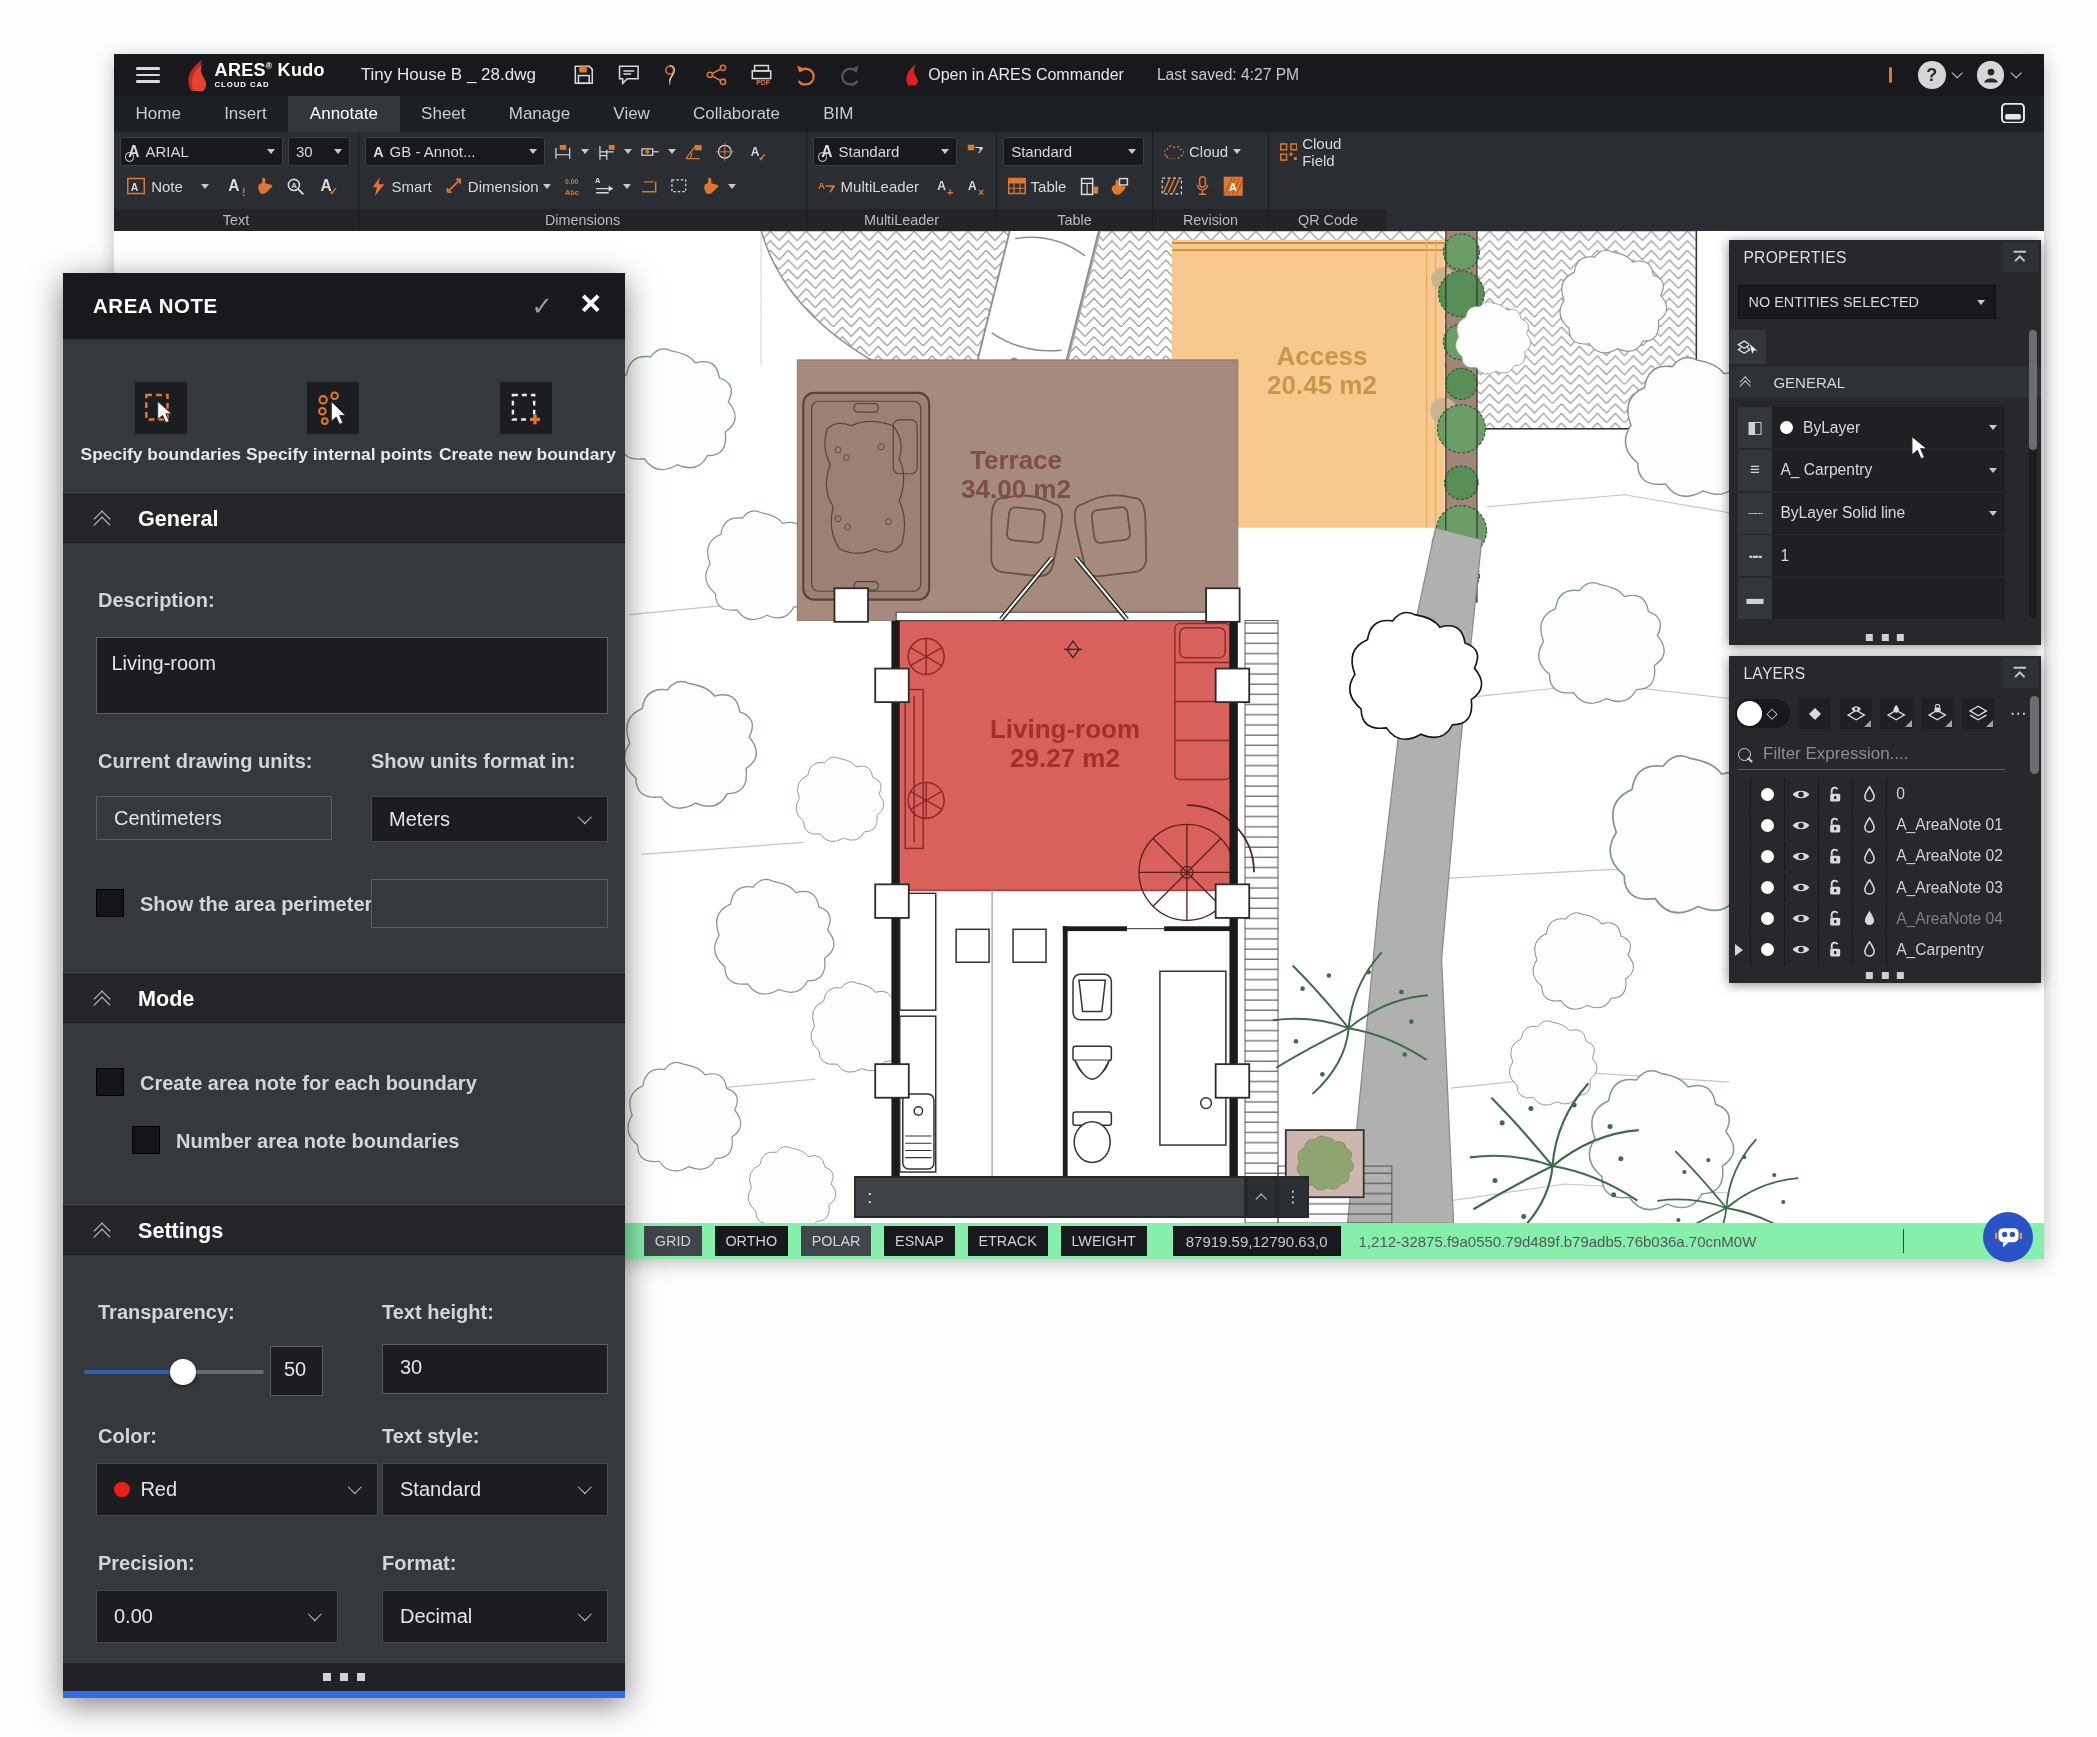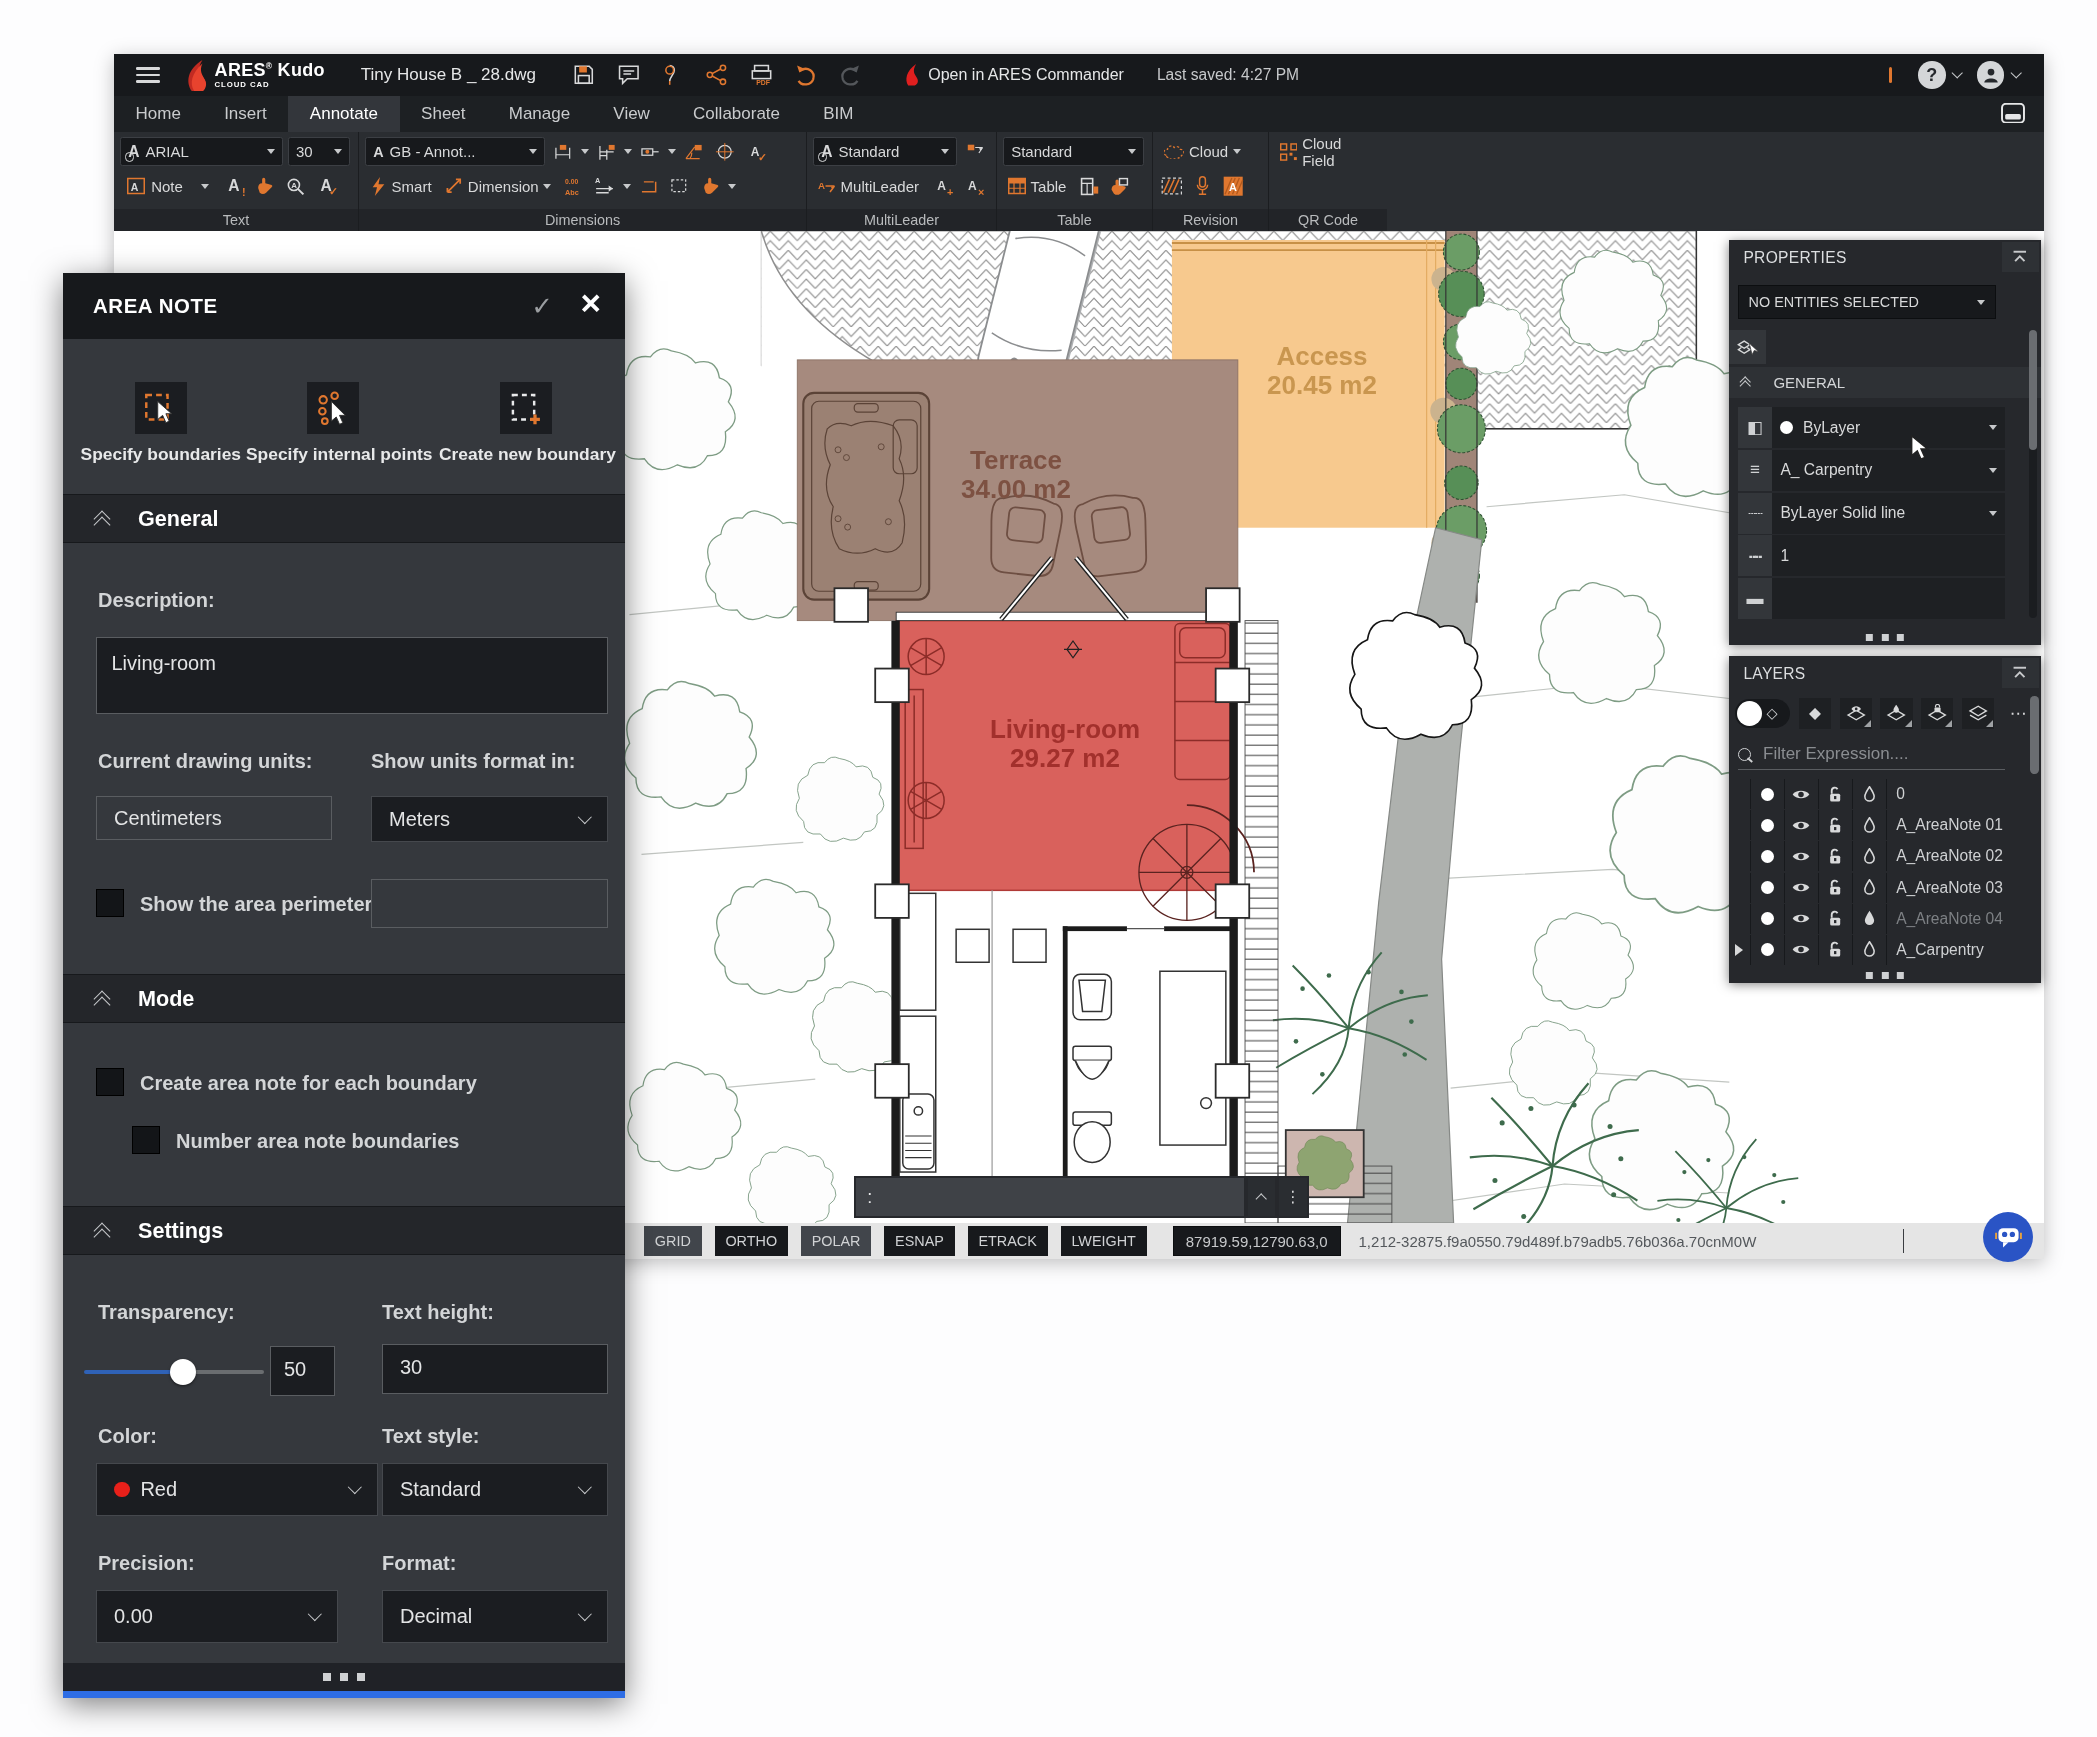--- a/index.html
+++ b/index.html
@@ -67,21 +67,21 @@
   .lbl-living{left:831px;top:484px;width:240px;font-size:26px;color:#a2302c;}
   .lbl-access{left:1088px;top:111px;width:240px;font-size:26px;color:#c9964f;}
 
   
   .cmdbar{position:absolute;left:740px;top:945px;width:455px;height:42px;display:flex;align-items:stretch;background:#26282c;padding:2.4px;gap:3.6px;}
   .cmdfield{flex:1;background:#3f4247;color:#e8e9ea;font-size:18px;display:flex;align-items:center;padding-left:10.8px;}
   .cmdbtn{width:27.6px;background:#2a2d31;color:#d8d9da;display:flex;align-items:center;justify-content:center;font-size:15.6px;cursor:pointer;}
   .chevup{width:8.4px;height:8.4px;border-left:1.8px solid #c7c9cb;border-top:1.8px solid #c7c9cb;transform:rotate(45deg);margin-top:3.6px;}
 
   
-  .statusbar{position:absolute;left:0;top:1169px;width:1930px;height:36px;background:#e5e5e5;display:flex;align-items:center;}
+  .statusbar{position:absolute;left:0;top:1169px;width:1930px;height:36px;background:#86efac;display:flex;align-items:center;}
   .stgap{width:530px;flex:none;}
   .stbtn{height:30px;padding:0 10.8px;margin-right:13px;background:#17191c;color:#d0d2d4;font-size:14.4px;
     display:flex;align-items:center;justify-content:center;cursor:pointer;}
   .stbtn.on{background:#41454b;}
   .stcoords{height:30px;padding:0 12px;margin-left:13px;background:#17191c;border:0.6px solid #0c0e10;color:#c7c9cb;font-size:15px;display:flex;align-items:center;}
   .stsession{margin-left:18px;font-size:15px;color:#54585c;}
   .stdivider{position:absolute;left:1789px;top:6px;width:1.2px;height:24px;background:#3a3d41;}
 
   
   .chat{position:absolute;left:1869px;top:1158px;width:50px;height:50px;border-radius:50%;background:#2a54c5;
@@ -1276,21 +1276,21 @@
           <i></i>
         </div>
       <div class="dsectitle">Settings</div>
     </div>
     <div class="dlabel" style="left:35px;top:1028px;">Transparency:</div>
     <div class="slider">
       <div class="trackL"></div>
         <div class="trackR"></div>
         <div class="knob"></div>
     </div>
-    <div class="dinput" style="left:207px;top:1073px;width:65px;height:50px;padding:10.8px 13px;">
+    <div class="dinput" style="left:207px;top:1073px;width:53px;height:50px;padding:10.8px 13px;">
       <span>50</span>
     </div>
     <div class="dlabel" style="left:319px;top:1028px;">Text height:</div>
     <div class="dinput" style="left:319px;top:1071px;width:226px;height:50px;padding:10.8px 17px;">
       <span>30</span>
     </div>
     <div class="dlabel" style="left:35px;top:1152px;">Color:</div>
     <div class="dselect" style="left:33px;top:1190px;width:282px;height:53px;">
       <span class="reddot"></span>
       <span>Red</span>

